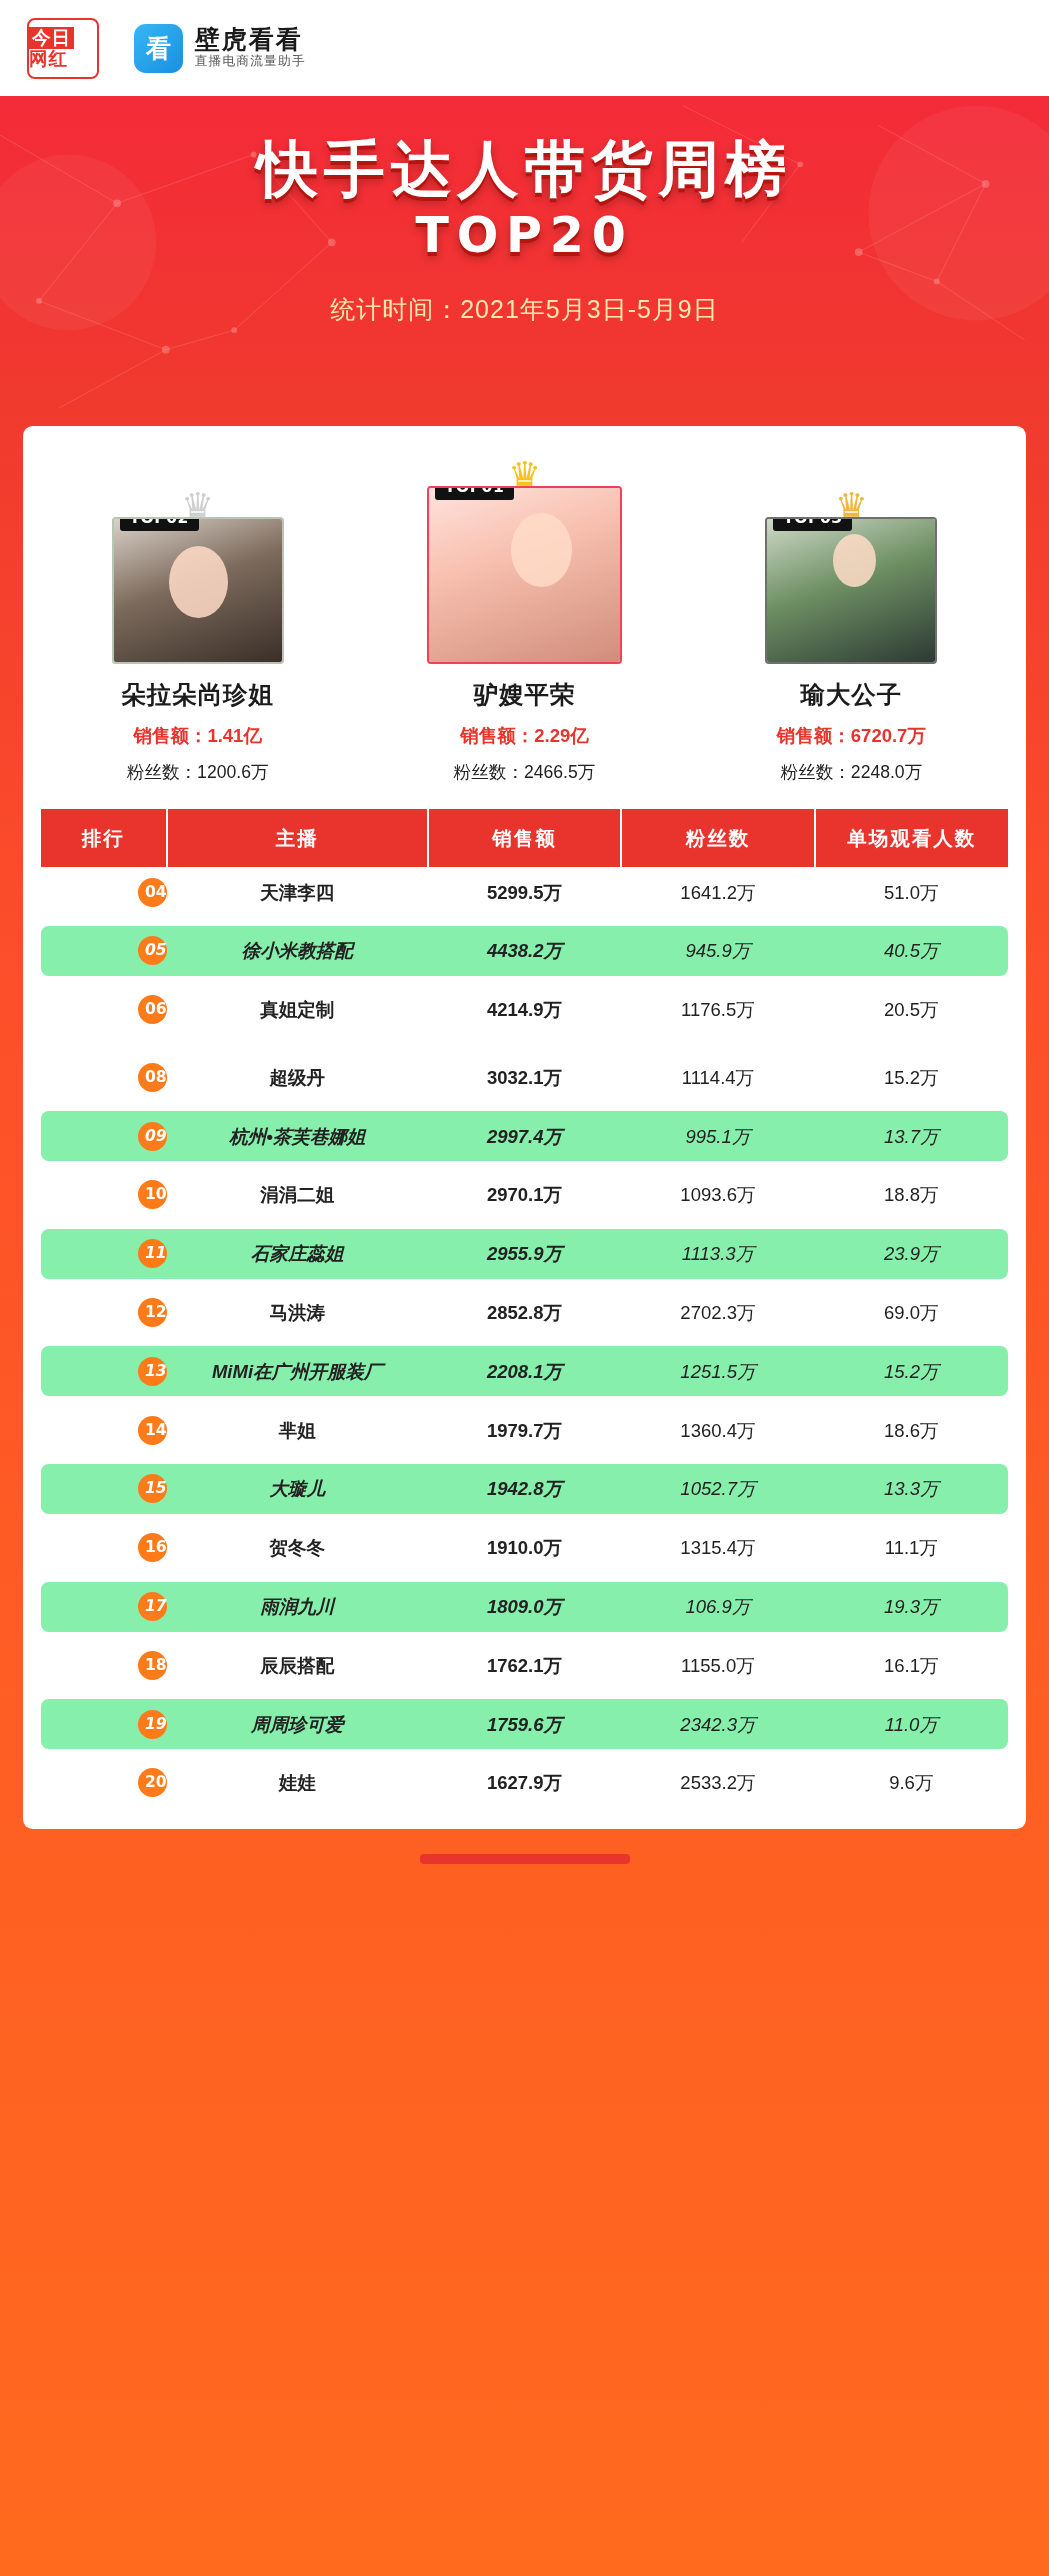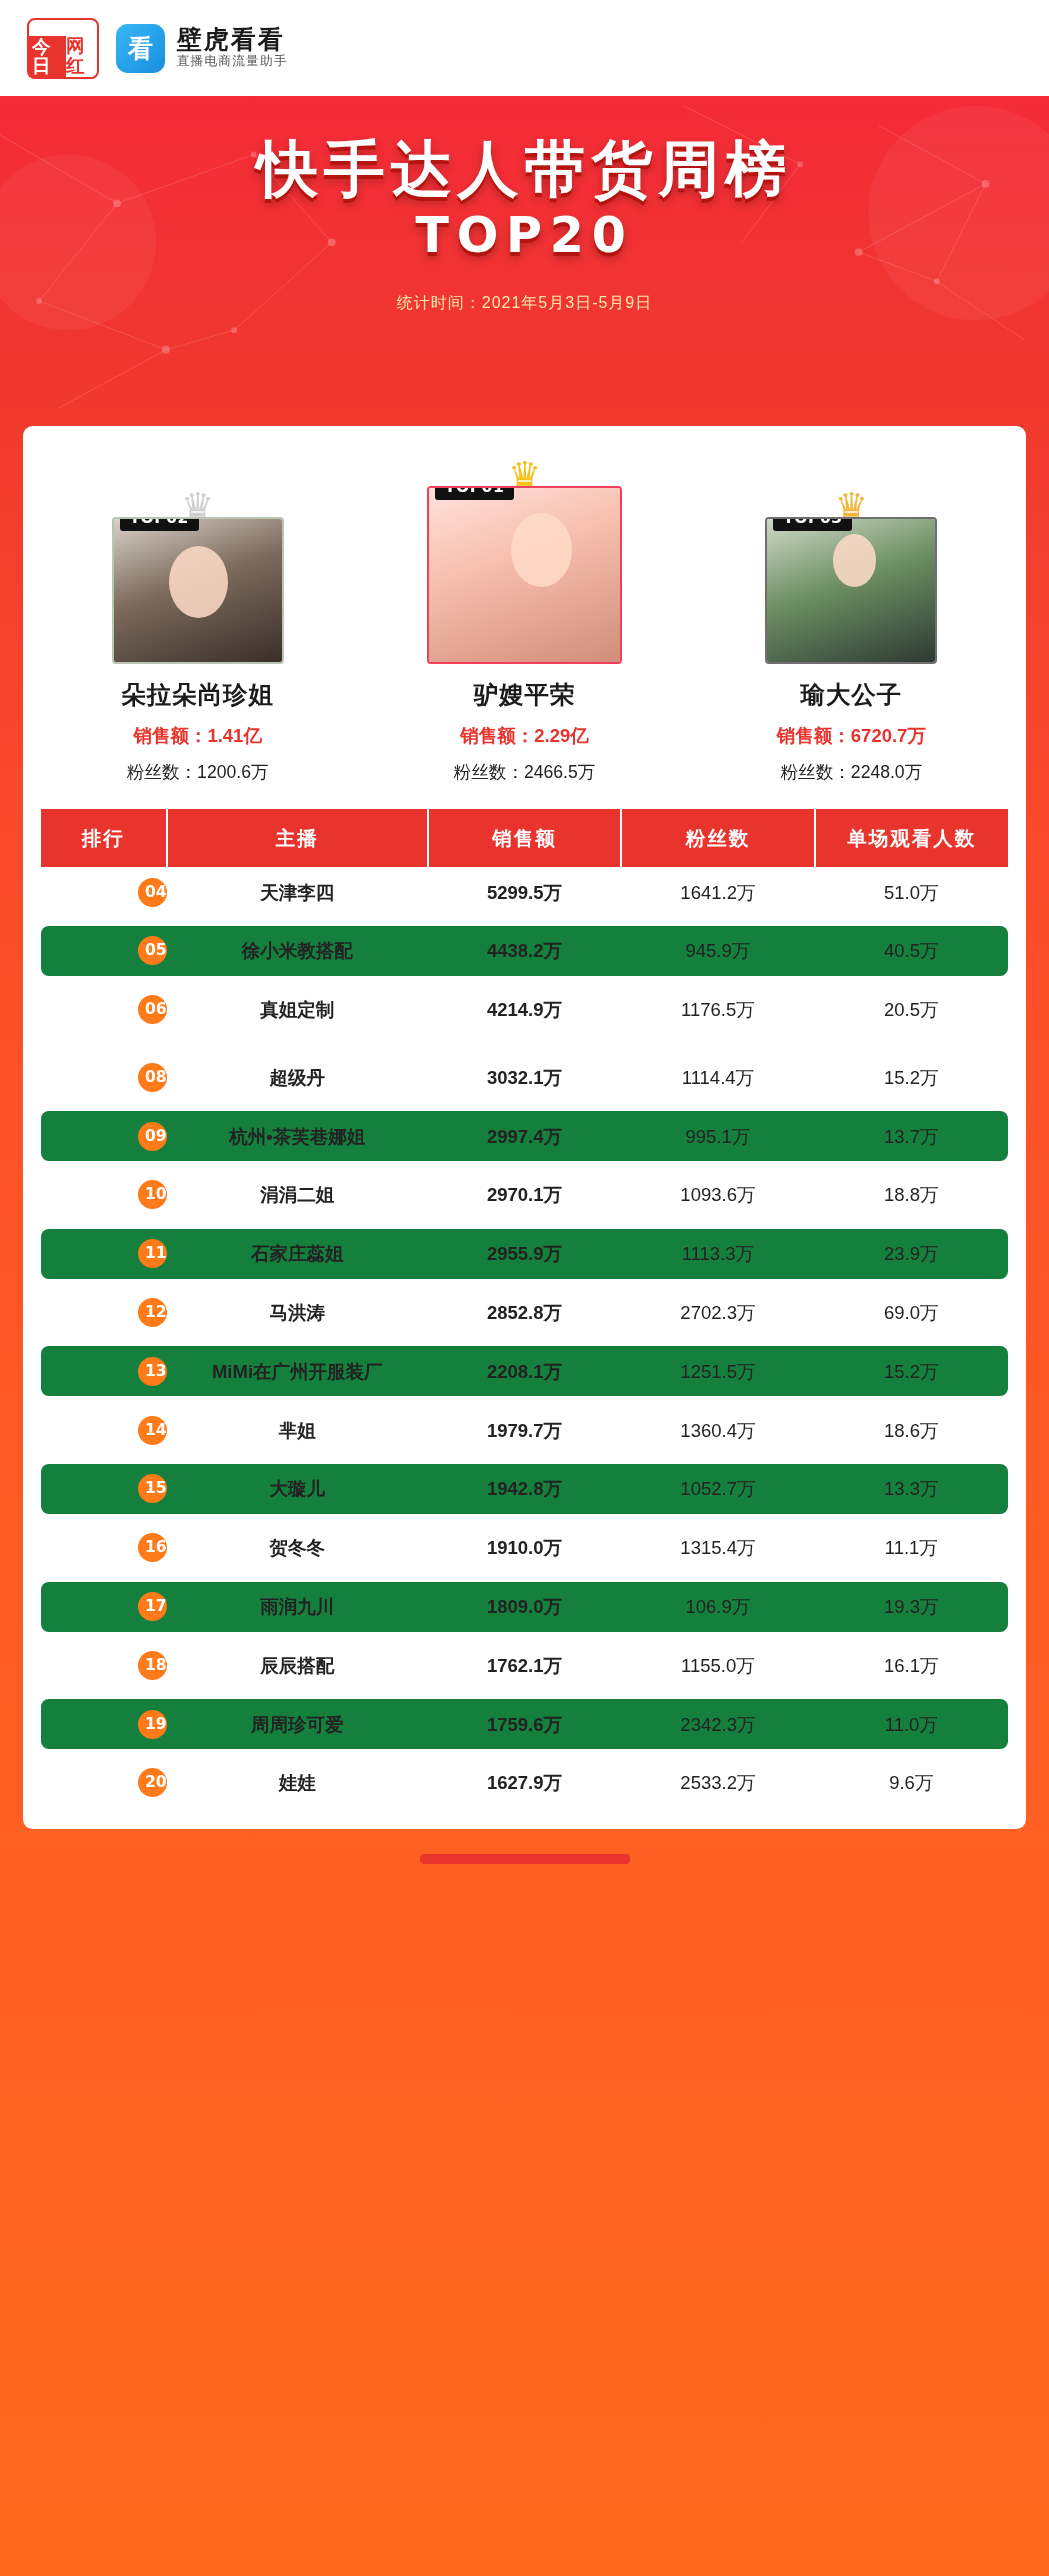--- a/index.html
+++ b/index.html
@@ -30,25 +30,25 @@
     padding-left: 27px;
     box-sizing: border-box;
     z-index: 5;
   }
   .logo-jinri {
     width: 72px;
     height: 61px;
     border: 2.9px solid #e8342c;
     border-radius: 7.8px;
     display: flex;
-    flex-direction: row;
-    align-items: flex-end;
+    flex-direction: column;
+    align-items: flex-start;
     justify-content: center;
     box-sizing: border-box;
-    margin-right: 17px;
+    margin-right: 35px;
   }
   .logo-jinri .l1 {
     background: #e8342c;
     color: #fff;
     font-size: 18.5px;
     font-weight: bold;
     letter-spacing: 1px;
     padding: 1px 2.9px;
     line-height: 19.5px;
   }
@@ -120,21 +120,21 @@
     font-weight: bold;
     color: #ffffff;
     font-family: "DejaVu Sans", sans-serif;
     letter-spacing: 7.8px;
     text-shadow: 0 3.9px 0 #b5150f, 0 5.9px 9.8px rgba(0,0,0,.28);
     line-height: 57px;
     margin-top: 2px;
   }
   .hero-date {
     margin-top: 29px;
-    font-size: 16px;
+    font-size: 25px;
     color: #ffe9a8;
     letter-spacing: 1px;
   }
 
   
   .card {
     position: relative;
     margin: 7.8px 23.4px 0 23.4px;
     background: #ffffff;
     border-radius: 9.8px;
@@ -241,21 +241,21 @@
   .tbl thead th:last-child { border-right: none; }
 
   .tbl td {
     text-align: center;
     font-size: 18.5px;
     color: #222;
     padding: 0;
     height: 50px;
   }
   .tbl tbody tr { background: #ffffff; }
-  .tbl tbody tr.alt td { background: #15803d; }
+  .tbl tbody tr.alt td { background: #86efac; font-style: italic; }
   .tbl tbody tr td:first-child { border-top-left-radius: 7.8px; border-bottom-left-radius: 7.8px; text-align: right; }
   .tbl tbody tr td:last-child { border-top-right-radius: 7.8px; border-bottom-right-radius: 7.8px; }
   .sep td { height: 8.8px; background: #ffffff !important; padding: 0; }
 
   .rk {
     display: inline-block;
     width: 29px;
     height: 29px;
     line-height: 29px;
     border-radius: 50%;

